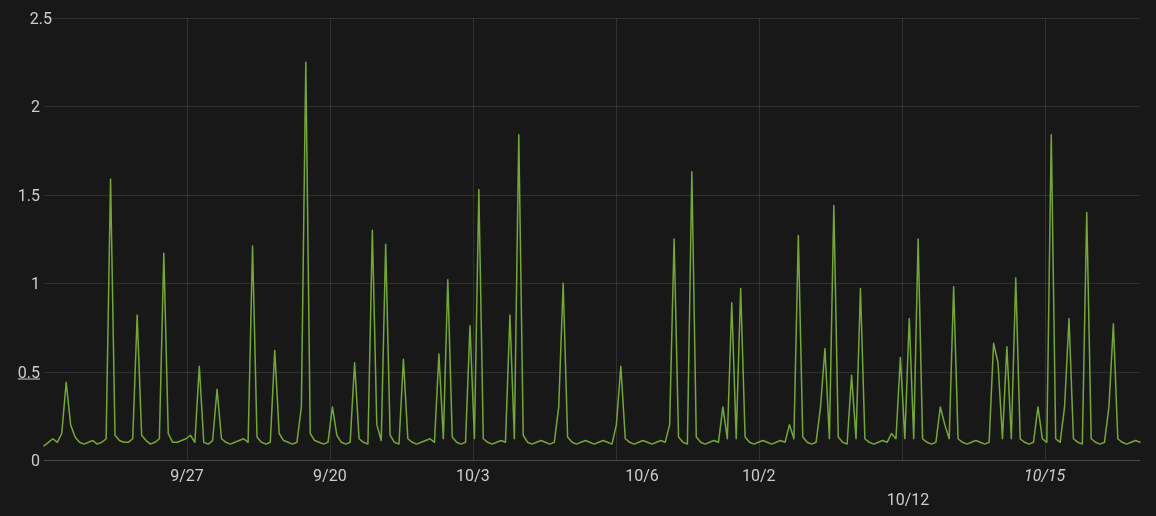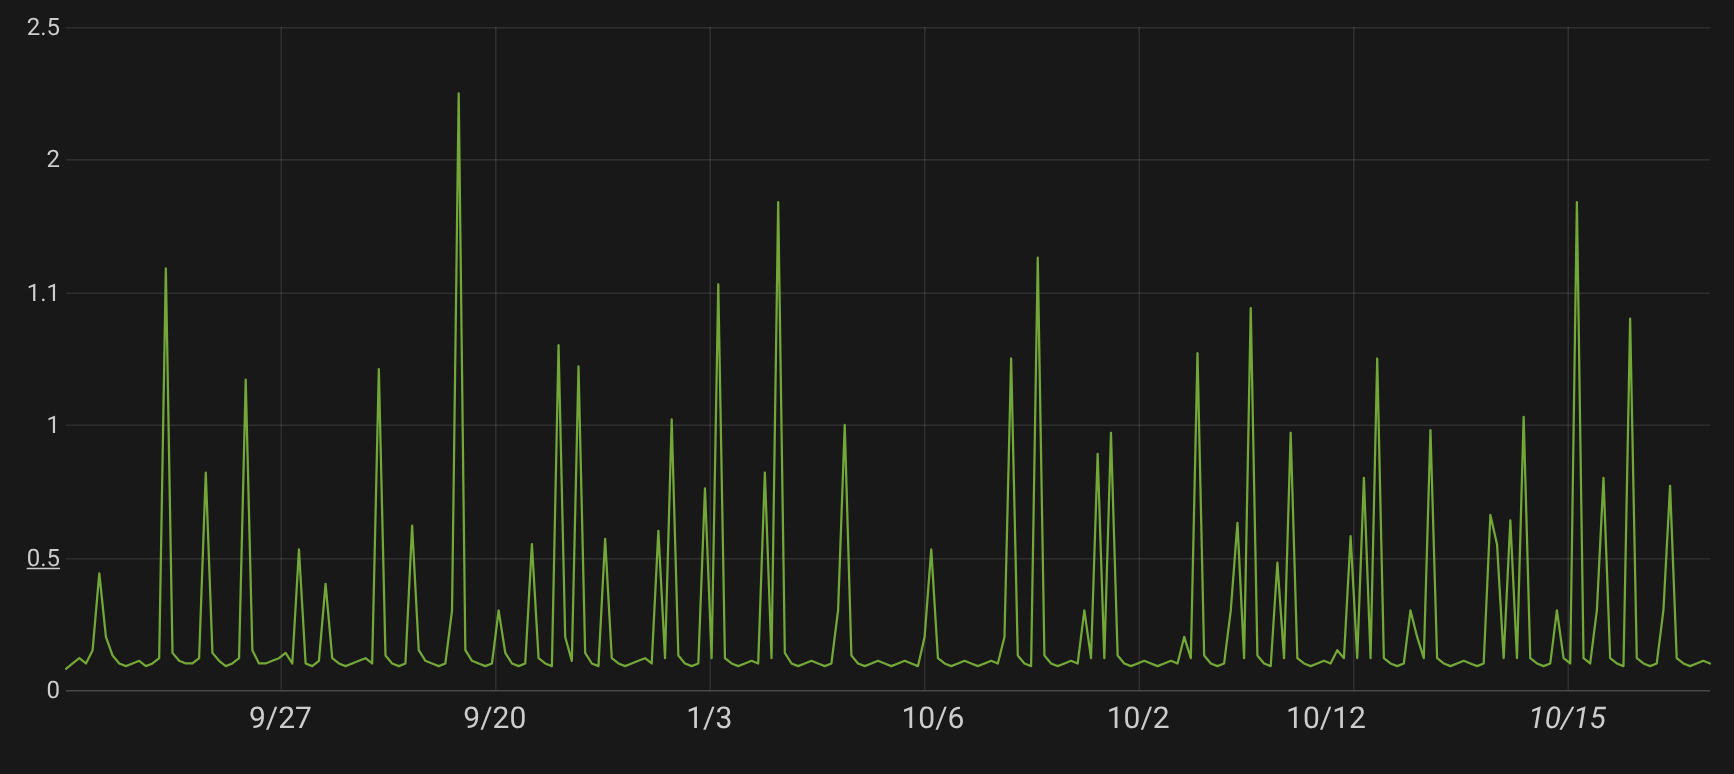--- a/index.html
+++ b/index.html
@@ -44,21 +44,21 @@
     left: 0;
     width: 40px;
     text-align: right;
     font-size: 16px;
     color: #cccccc;
     transform: translateY(-50%);
   }
   .x-tick {
     position: absolute;
     top: 466px;
-    font-size: 20px;
+    font-size: 16px;
     color: #cccccc;
     transform: translateX(-50%);
     white-space: nowrap;
   }
   svg.series {
     position: absolute;
     left: 0;
     top: 0;
     width: 100%;
     height: 100%;
@@ -73,30 +73,30 @@
   }
 </style>
 </head>
 <body>
 
 <div class="chart-container">
 
   <div class="y-tick" style="top: 460px;">0</div>
   <div class="y-tick" style="top: 371.6px; text-decoration: underline;">0.5</div>
   <div class="y-tick" style="top: 283.2px;">1</div>
-  <div class="y-tick" style="top: 194.8px;">1.1</div>
+  <div class="y-tick" style="top: 194.8px;">1.5</div>
   <div class="y-tick" style="top: 106.4px;">2</div>
-  <div class="y-tick" style="top: 18px;">2.5</div>
+  <div class="y-tick" style="top: 18px; padding-left: 12px;">2.5</div>
 
   <div class="x-tick" style="left: 186.957px;">9/27</div>
   <div class="x-tick" style="left: 329.913px;">9/20</div>
-  <div class="x-tick" style="left: 472.87px;">1/3</div>
-  <div class="x-tick" style="left: 622px;">10/6</div>
+  <div class="x-tick" style="left: 472.87px;">10/3</div>
+  <div class="x-tick" style="left: 642px;">10/6</div>
   <div class="x-tick" style="left: 758.783px;">10/2</div>
-  <div class="x-tick" style="left: 884px;">10/12</div>
+  <div class="x-tick" style="left: 908px; margin-top: 24px;">10/12</div>
   <div class="x-tick" style="left: 1044.7px; font-style: italic;">10/15</div>
 
   <div class="plot-area">
 
     <div class="grid-h" style="top: 442px;"></div>
     <div class="grid-h" style="top: 353.6px;"></div>
     <div class="grid-h" style="top: 265.2px;"></div>
     <div class="grid-h" style="top: 176.8px;"></div>
     <div class="grid-h" style="top: 88.4px;"></div>
     <div class="grid-h" style="top: 0px;"></div>

